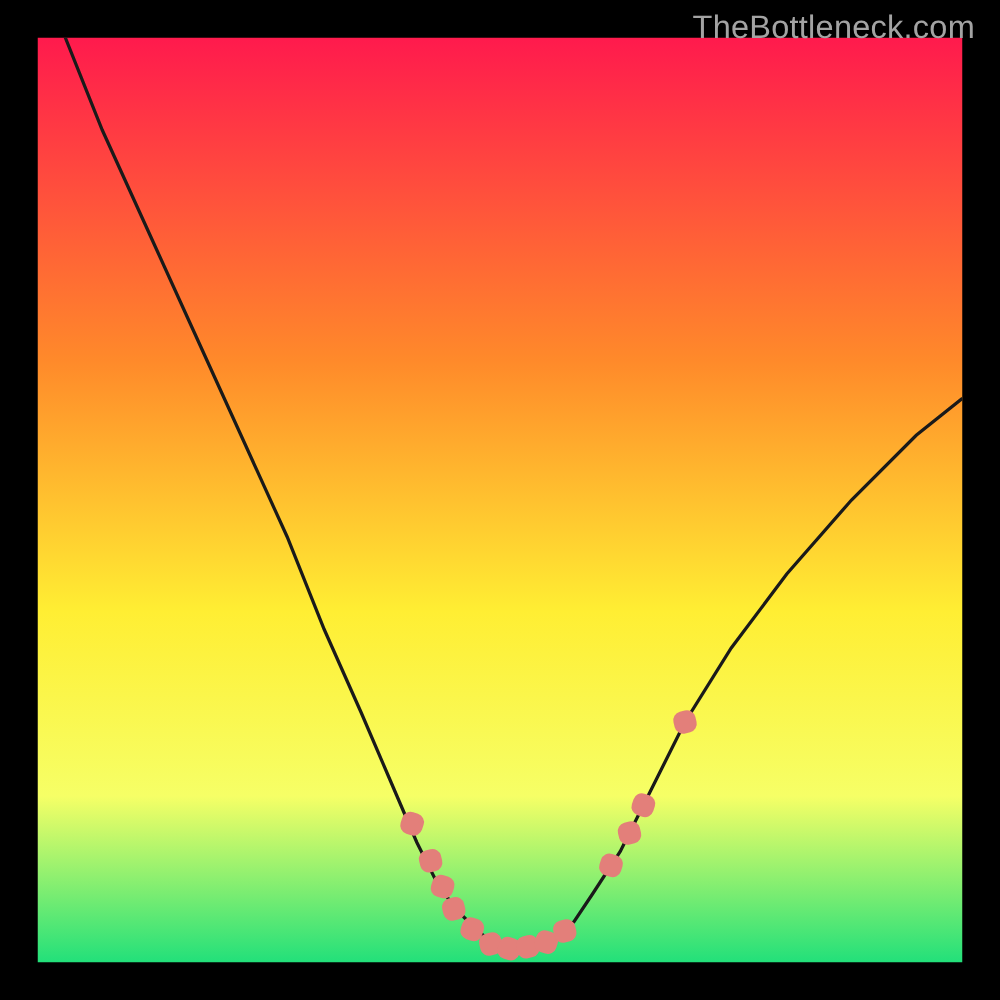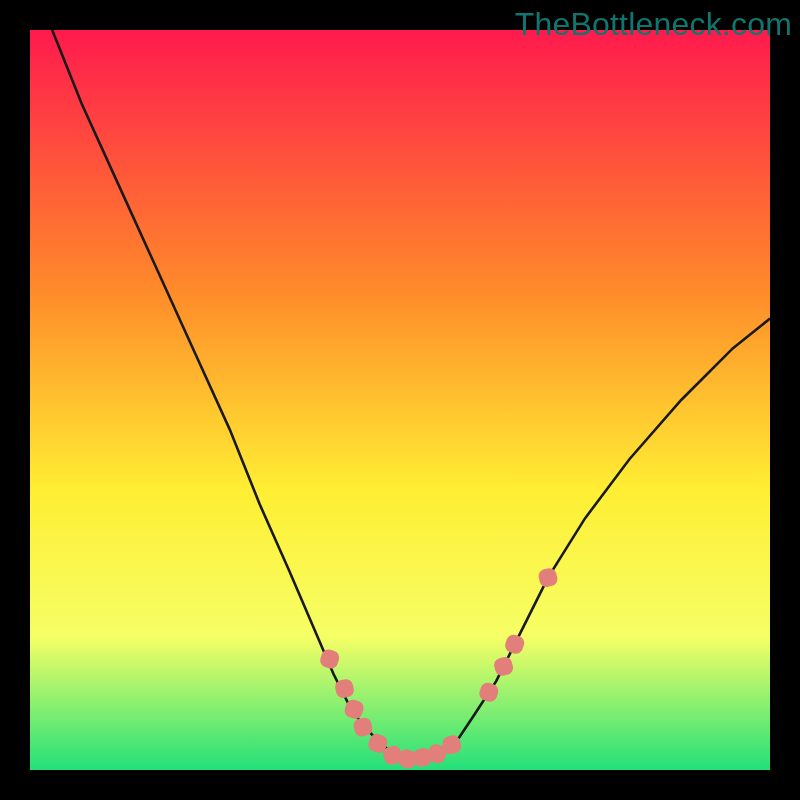--- a/index.html
+++ b/index.html
@@ -12,24 +12,24 @@
   }
   .outer {
     width: 800px;
     height: 800px;
     background: #000;
     position: relative;
   }
   .watermark {
     position: absolute;
     top: 6px;
-    right: 8px;
-    color: #0f766e;
+    right: 20px;
+    color: #a3a3a3;
     font-family: Arial, Helvetica, sans-serif;
-    font-size: 32px;
+    font-size: 26px;
     font-weight: 500;
     letter-spacing: 0.2px;
     z-index: 10;
   }
   .plot {
     position: absolute;
     left: 30px;
     top: 30px;
     width: 740px;
     height: 740px;

